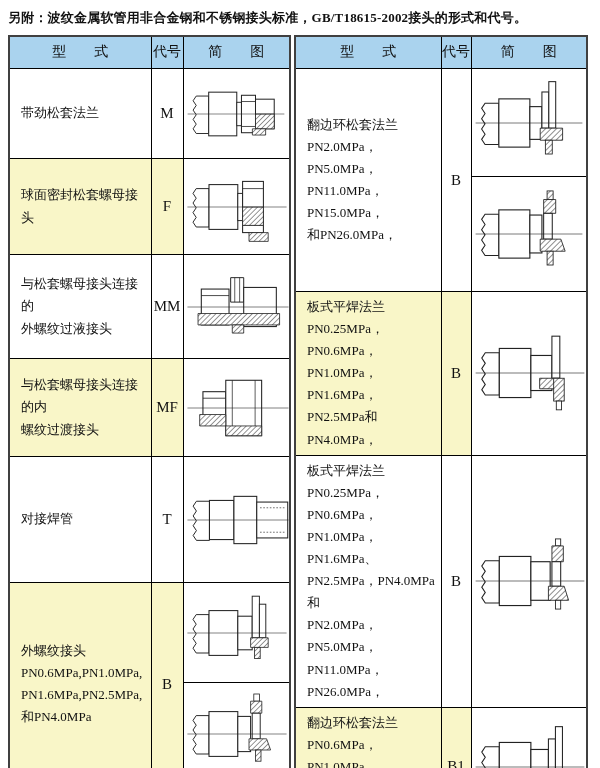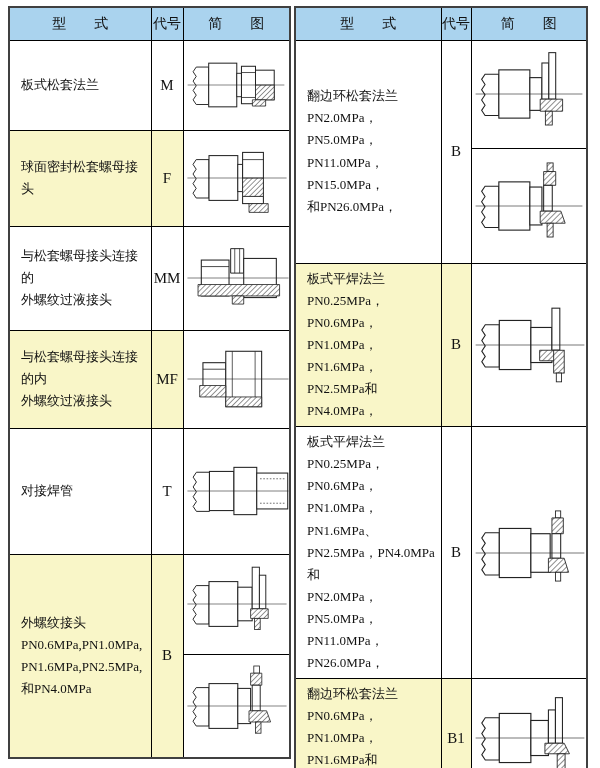--- a/index.html
+++ b/index.html
@@ -49,39 +49,40 @@
     <g id="pbody">
       <rect x="30" y="22" width="36" height="56" fill="#fff" stroke="#222" stroke-width="1.3"></rect>
     </g>
     <g id="cline">
       <line x1="3" y1="50" x2="127" y2="50" stroke="#222" stroke-width="0.7"></line>
     </g>
   </defs>
 </svg>
 
 <div class="page">
+  <div class="intro">另附：波纹金属软管用非合金钢和不锈钢接头标准，GB/T18615-2002接头的形式和代号。</div>
 
   <div class="tables">
 
     <table class="jt t-left">
       <colgroup>
           <col class="c-type">
           <col class="c-code">
           <col class="c-diag">
         </colgroup>
       <thead>
         <tr>
           <th>型　　式</th>
           <th>代号</th>
           <th>简　　图</th>
         </tr>
       </thead>
       <tbody>
         <tr style="height:90px">
-          <td class="ct">板式松套法兰</td>
+          <td class="ct">带劲松套法兰</td>
           <td class="cc">M</td>
           <td class="cd">
             <svg class="diag" viewBox="0 0 130 100" width="102" height="78">
               <use href="#hose"></use>
                 <use href="#pbody"></use>
               <rect x="66" y="35" width="6" height="30" fill="#fff" stroke="#222" stroke-width="1.2"></rect>
               <rect x="72" y="26" width="18" height="48" fill="#fff" stroke="#222" stroke-width="1.3"></rect>
               <line x1="72" y1="34" x2="90" y2="34" stroke="#222" stroke-width="1"></line>
               <line x1="72" y1="66" x2="90" y2="66" stroke="#222" stroke-width="1"></line>
               <rect x="90" y="31" width="24" height="38" fill="#fff" stroke="#222" stroke-width="1.3"></rect>
@@ -122,21 +123,21 @@
               <line x1="67" y1="14" x2="67" y2="44" stroke="#222" stroke-width="0.9"></line>
               <rect x="72" y="26" width="40" height="48" fill="#fff" stroke="#222" stroke-width="1.3"></rect>
               <path d="M16 58 h100 v14 h-100 z" fill="url(#hp)" stroke="#222" stroke-width="1"></path>
               <path d="M58 72 h14 v10 h-14 z" fill="url(#hp)" stroke="#222" stroke-width="1"></path>
               <use href="#cline"></use>
             </svg>
           </td>
         </tr>
         <tr style="height:98px">
           <td class="ct hl">与松套螺母接头连接的内
-外螺纹过液接头</td>
+螺纹过渡接头</td>
           <td class="cc hl">MF</td>
           <td class="cd">
             <svg class="diag" viewBox="0 0 130 100" width="106" height="86">
               <rect x="22" y="30" width="28" height="40" fill="#fff" stroke="#222" stroke-width="1.3"></rect>
               <line x1="22" y1="38" x2="50" y2="38" stroke="#222" stroke-width="1"></line>
               <line x1="22" y1="62" x2="50" y2="62" stroke="#222" stroke-width="1"></line>
               <rect x="50" y="16" width="44" height="68" fill="#fff" stroke="#222" stroke-width="1.3"></rect>
               <line x1="58" y1="16" x2="58" y2="84" stroke="#222" stroke-width="0.9"></line>
               <line x1="86" y1="16" x2="86" y2="84" stroke="#222" stroke-width="0.9"></line>
               <path d="M18 58 h32 v14 h-32 z" fill="url(#hp)" stroke="#222" stroke-width="1"></path>

